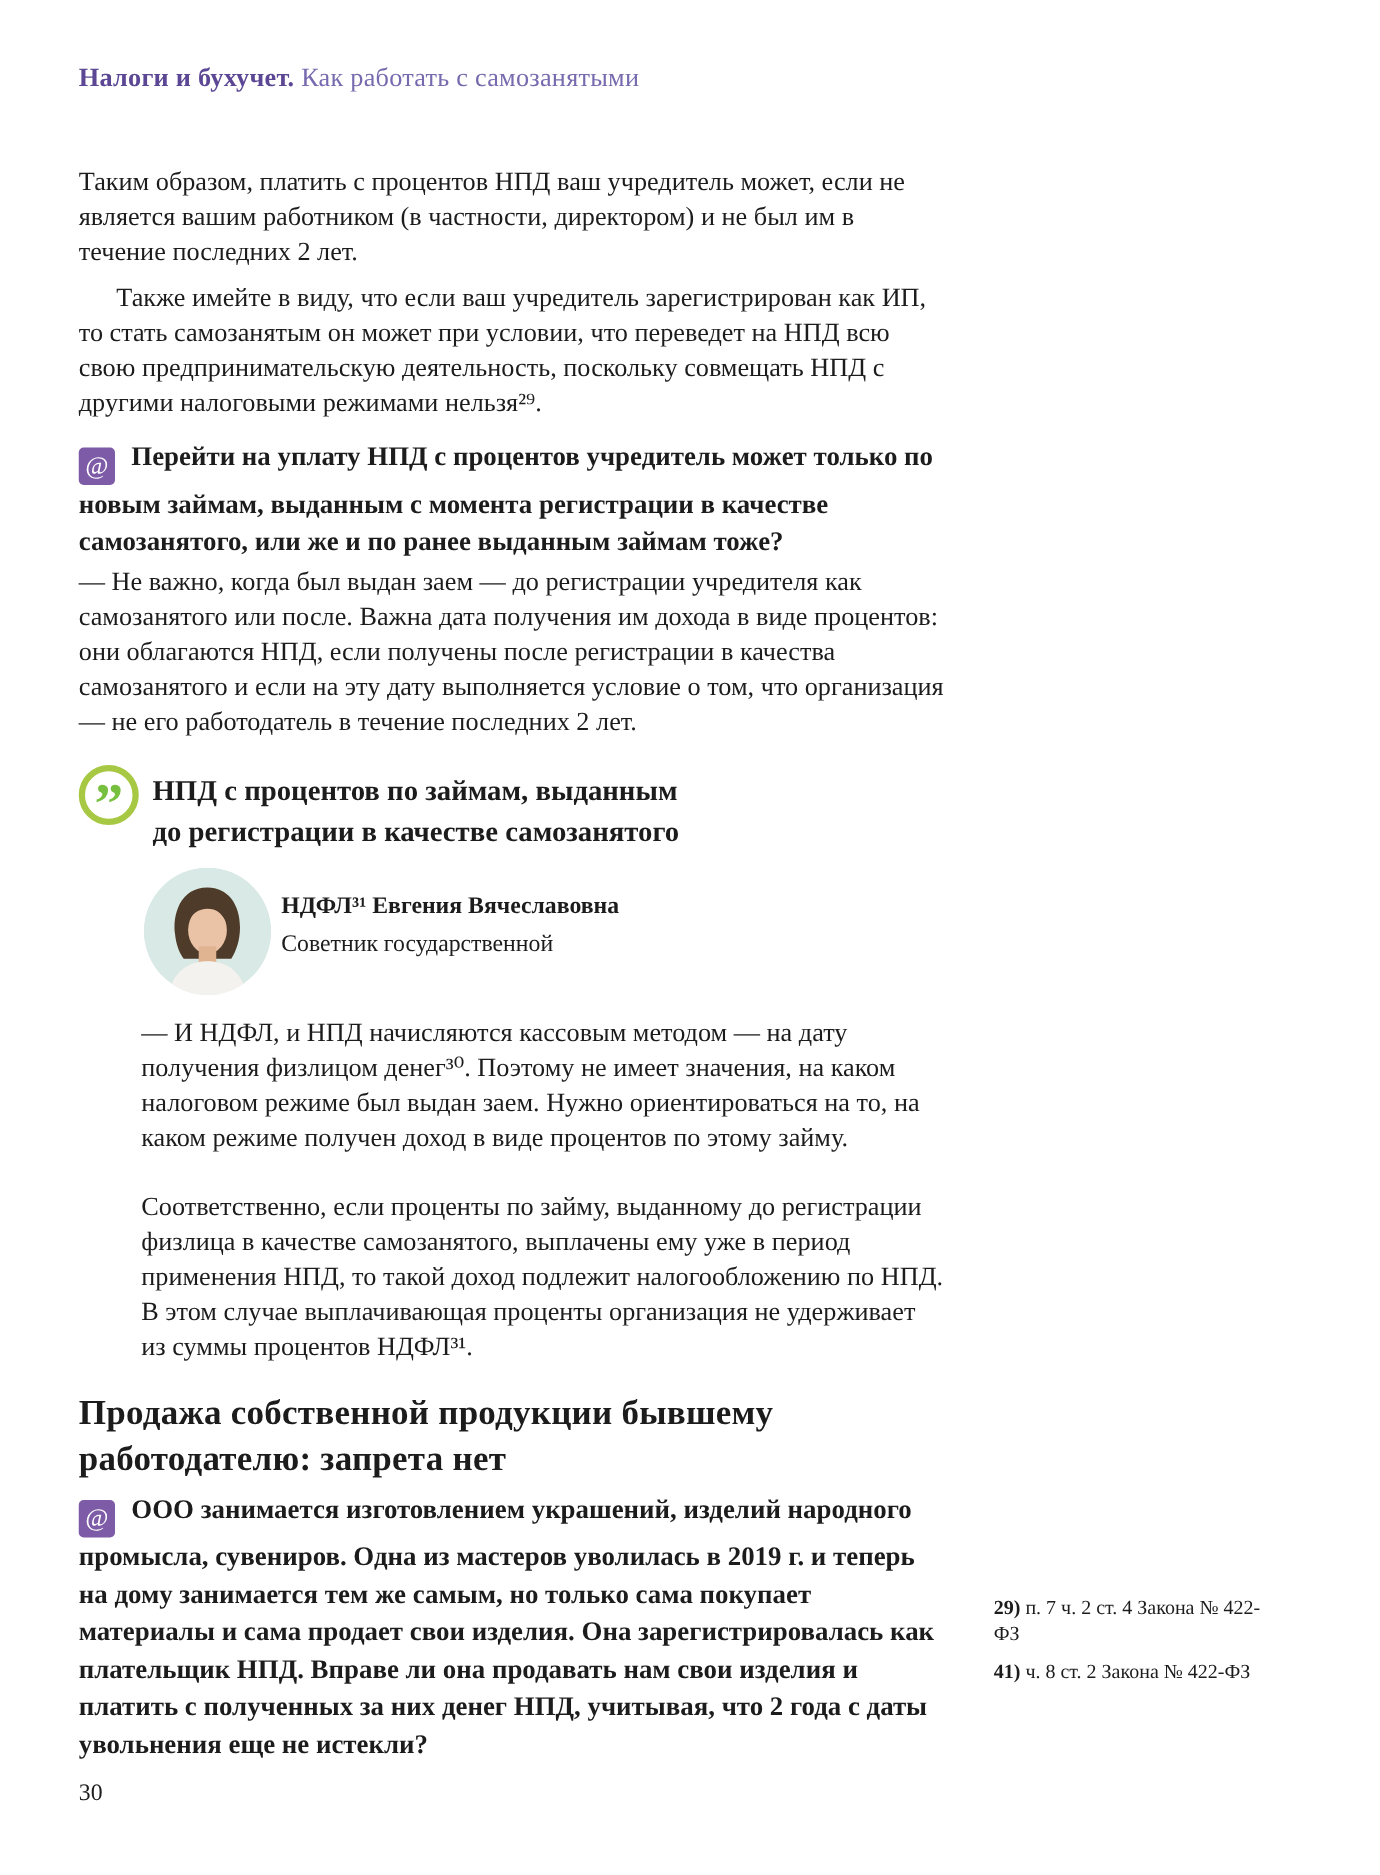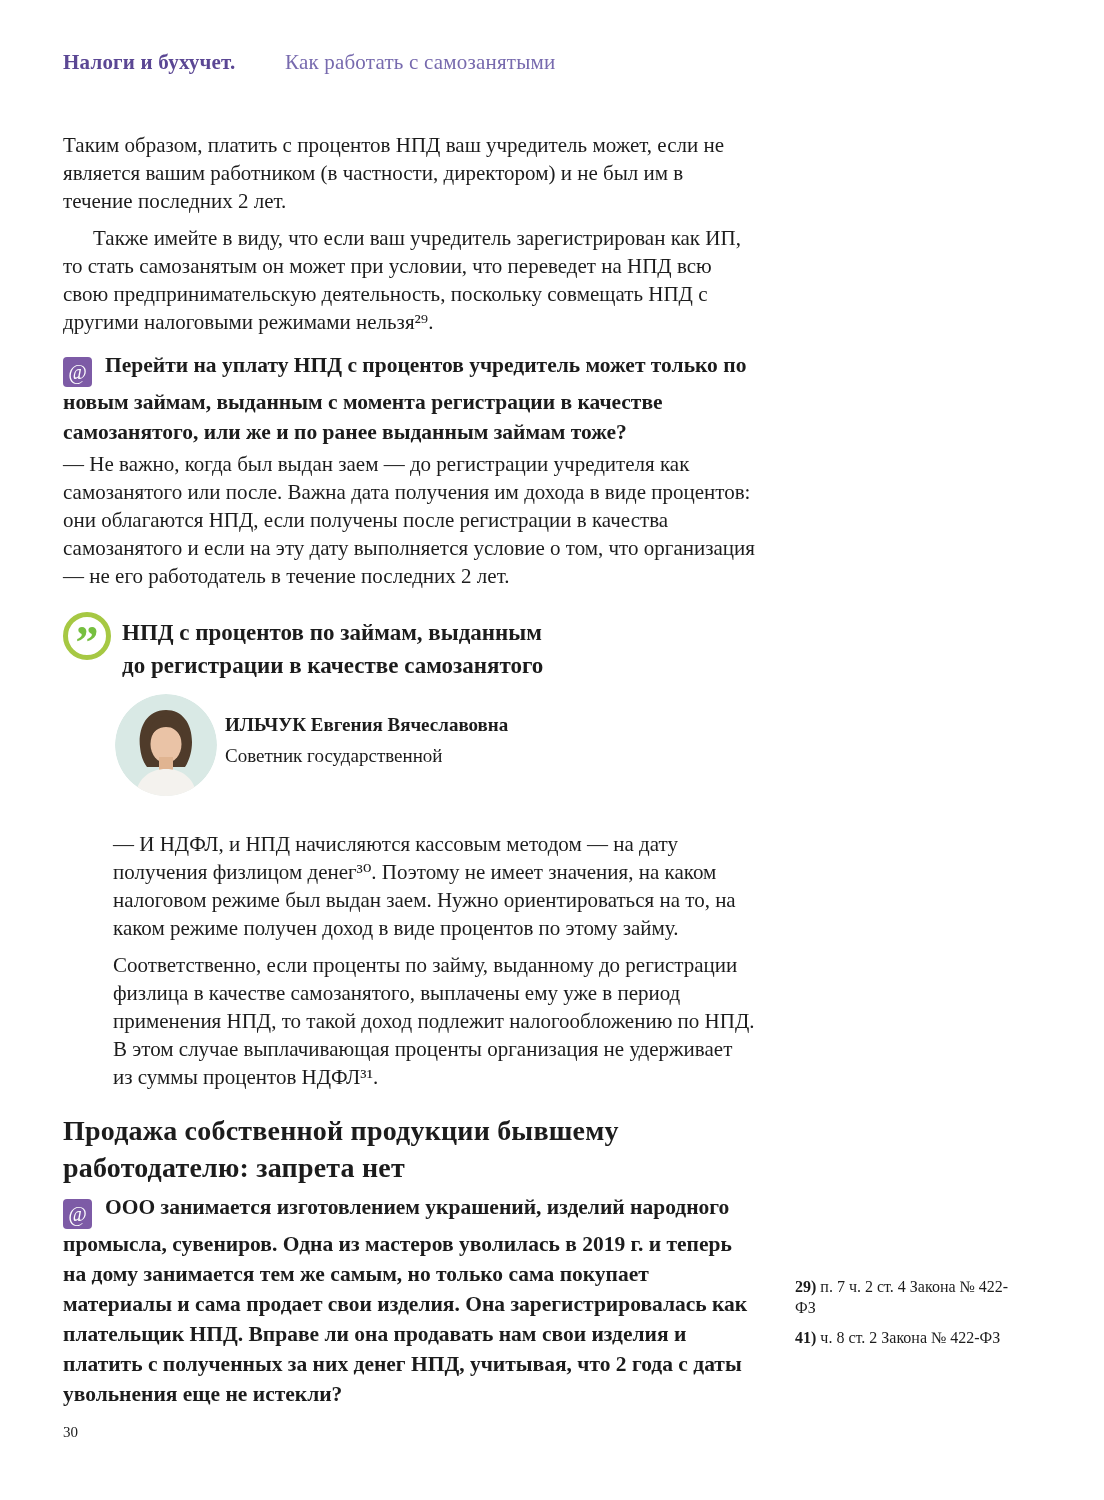--- a/index.html
+++ b/index.html
@@ -3,21 +3,21 @@
 <meta charset="utf-8">
 <style>
   html,body { margin:0; padding:0; background:#e9e9e9; }
   .page {
     position:relative; width:1104px; height:1500px; margin:0 auto;
     background:#ffffff; overflow:hidden;
     font-family:"Liberation Serif","DejaVu Serif",serif; color:#1c1c1c;
   }
   .header { position:absolute; left:63px; top:50px; font-size:21px; letter-spacing:.2px; }
   .brand  { font-weight:bold; color:#5b4794; }
-  .rubric { color:#776aae;margin-left:44px; }
+  .rubric { color:#776aae; }
 
   .body { font-size:21px; line-height:28px; margin:0; }
   .para1 { position:absolute; left:63px; top:131px; width:692px; }
   .para2 { position:absolute; left:63px; top:224px; width:692px; text-indent:30px; }
   .q-text { font-weight:bold; font-size:21.5px; line-height:30px; }
   .qa1 { position:absolute; left:63px; top:350px; width:694px; }
   .qa2 { position:absolute; left:63px; top:1192px; width:697px; }
   .answer { margin-top:3px; font-weight:normal; }
 
   .at-icon {
@@ -32,30 +32,30 @@
     border:5px solid #a6c843; border-radius:50%; background:#fff;
     text-align:center; overflow:hidden;
   }
   .quote-icon span { display:block; color:#76bf3f; font-size:46px; line-height:52px; font-weight:bold; }
   .quote-title { margin:0 0 0 59px; font-size:23px; font-weight:bold; line-height:33px; }
 
   .avatar { position:absolute; left:52px; top:78px; width:102px; height:102px; border-radius:50%; overflow:hidden; }
   .expert-info { position:absolute; left:162px; top:96px; font-size:19px; line-height:25px; }
   .expert-name { font-weight:bold; margin-bottom:6px; }
 
-  .expert-p1 { position:absolute; left:50px; top:214px; width:642px; }
+  .expert-p1 { position:absolute; left:50px; top:196px; width:642px; }
   .expert-p2 { position:absolute; left:50px; top:335px; width:642px; }
 
   .section-heading { position:absolute; left:63px; top:1112px; margin:0; font-size:28px; line-height:37px; font-weight:bold; letter-spacing:.2px; }
 
   .footnotes { position:absolute; left:795px; top:1276px; width:230px; font-size:16px; line-height:21px; }
   .footnote { margin:0 0 9px 0; }
   .footnote b { font-weight:bold; }
 
-  .page-number { position:absolute; left:63px; top:1424px; font-size:15px;font-family:Liberation Serif, serif; }
+  .page-number { position:absolute; left:63px; top:1424px; font-size:19px;font-family:Liberation Serif, serif; }
 </style>
 </head>
 <body>
 
 <div class="page">
 
   <div class="header">
     <span class="brand">Налоги и бухучет.</span>
     <span class="rubric">Как работать с самозанятыми</span>
   </div>
@@ -84,21 +84,21 @@
         <circle cx="51" cy="51" r="51" fill="#d9e9e5"></circle>
         <path d="M51 16 C29 16 23 38 25 53 C26 63 29 69 32 73 L70 73 C74 67 77 58 77 48 C77 29 67 16 51 16 Z" fill="#4f3b2a"></path>
         <ellipse cx="51" cy="50" rx="15.5" ry="19" fill="#eac3a6"></ellipse>
         <rect x="44" y="63" width="14" height="14" fill="#e0b491"></rect>
         <path d="M20 102 C23 83 36 75 51 75 C66 75 79 83 82 102 Z" fill="#f4f2ee"></path>
         <path d="M35 45 C33 29 42 22 51 22 C62 22 69 31 67 45 C62 36 58 33 51 33 C44 33 38 37 35 45 Z" fill="#4f3b2a"></path>
       </svg>
     </div>
 
     <div class="expert-info">
-      <div class="expert-name">ИЛЬЧУК Евгения Вячеславовна</div>
+      <div class="expert-name">НДФЛ³¹ Евгения Вячеславовна</div>
       <div class="expert-title-line">Советник государственной</div>
     </div>
 
     <p class="body expert-p1">— И НДФЛ, и НПД начисляются кассовым методом — на дату получения физлицом денег³⁰. Поэтому не имеет значения, на каком налоговом режиме был выдан заем. Нужно ориентироваться на то, на каком режиме получен доход в виде процентов по этому займу.</p>
     <p class="body expert-p2">Соответственно, если проценты по займу, выданному до регистрации физлица в качестве самозанятого, выплачены ему уже в период применения НПД, то такой доход подлежит налогообложению по НПД. В этом случае выплачивающая проценты организация не удерживает из суммы процентов НДФЛ³¹.</p>
   </section>
 
   <h1 class="section-heading">
     <span>Продажа собственной продукции бывшему</span><br>
     <span>работодателю: запрета нет</span>

